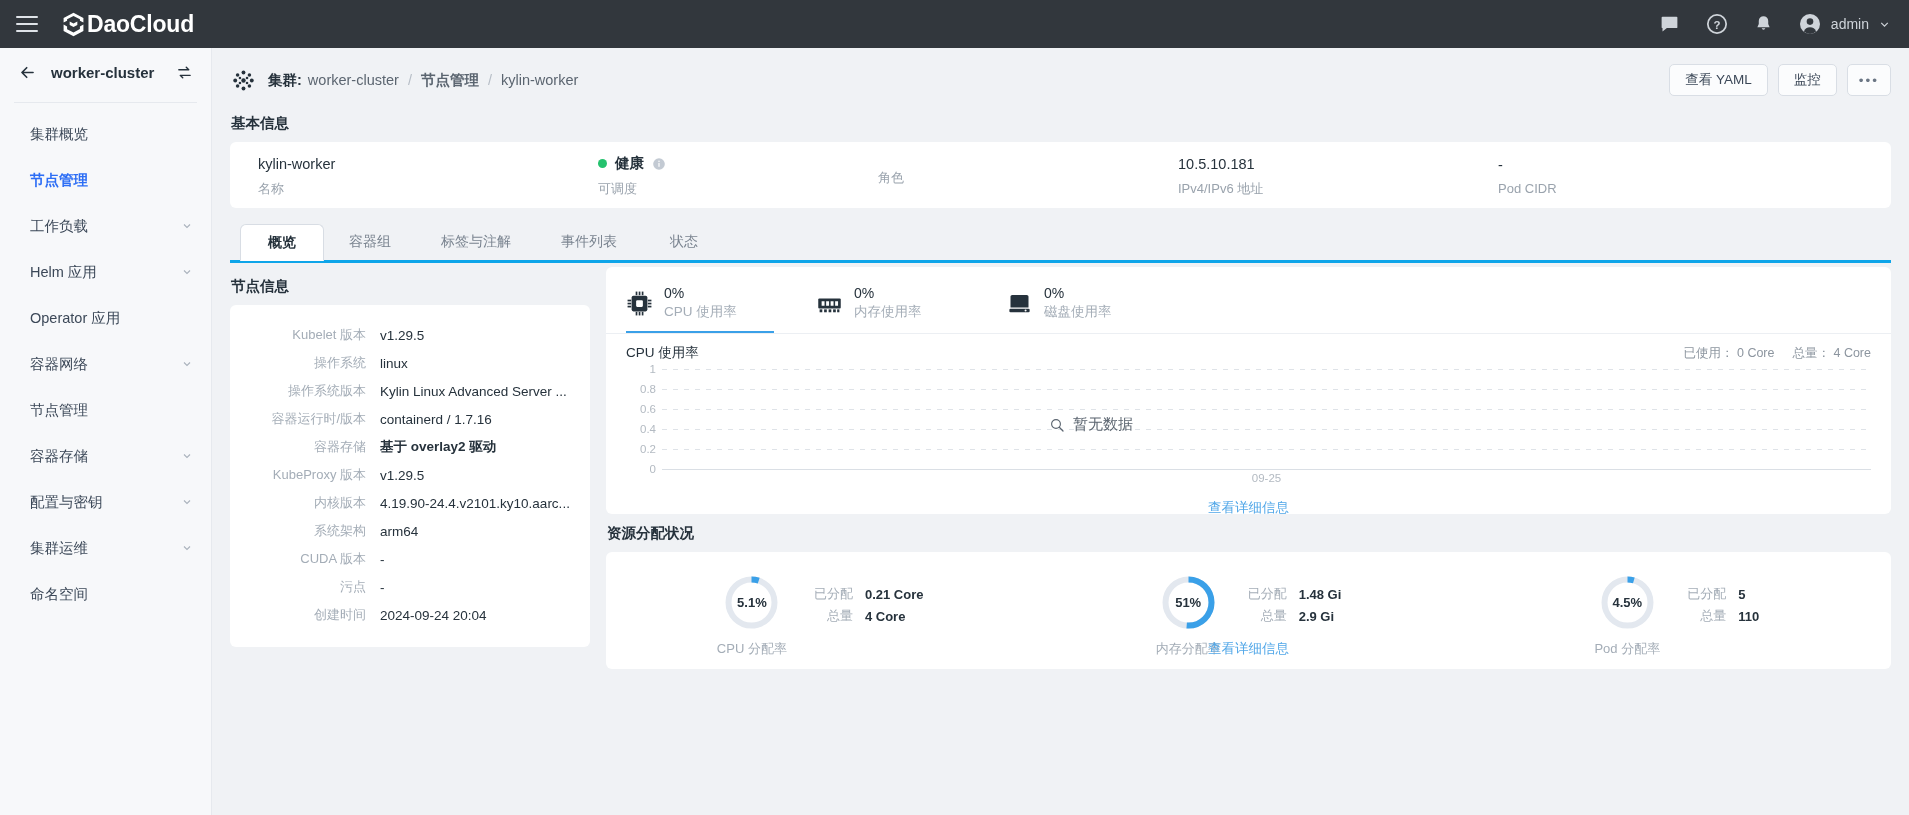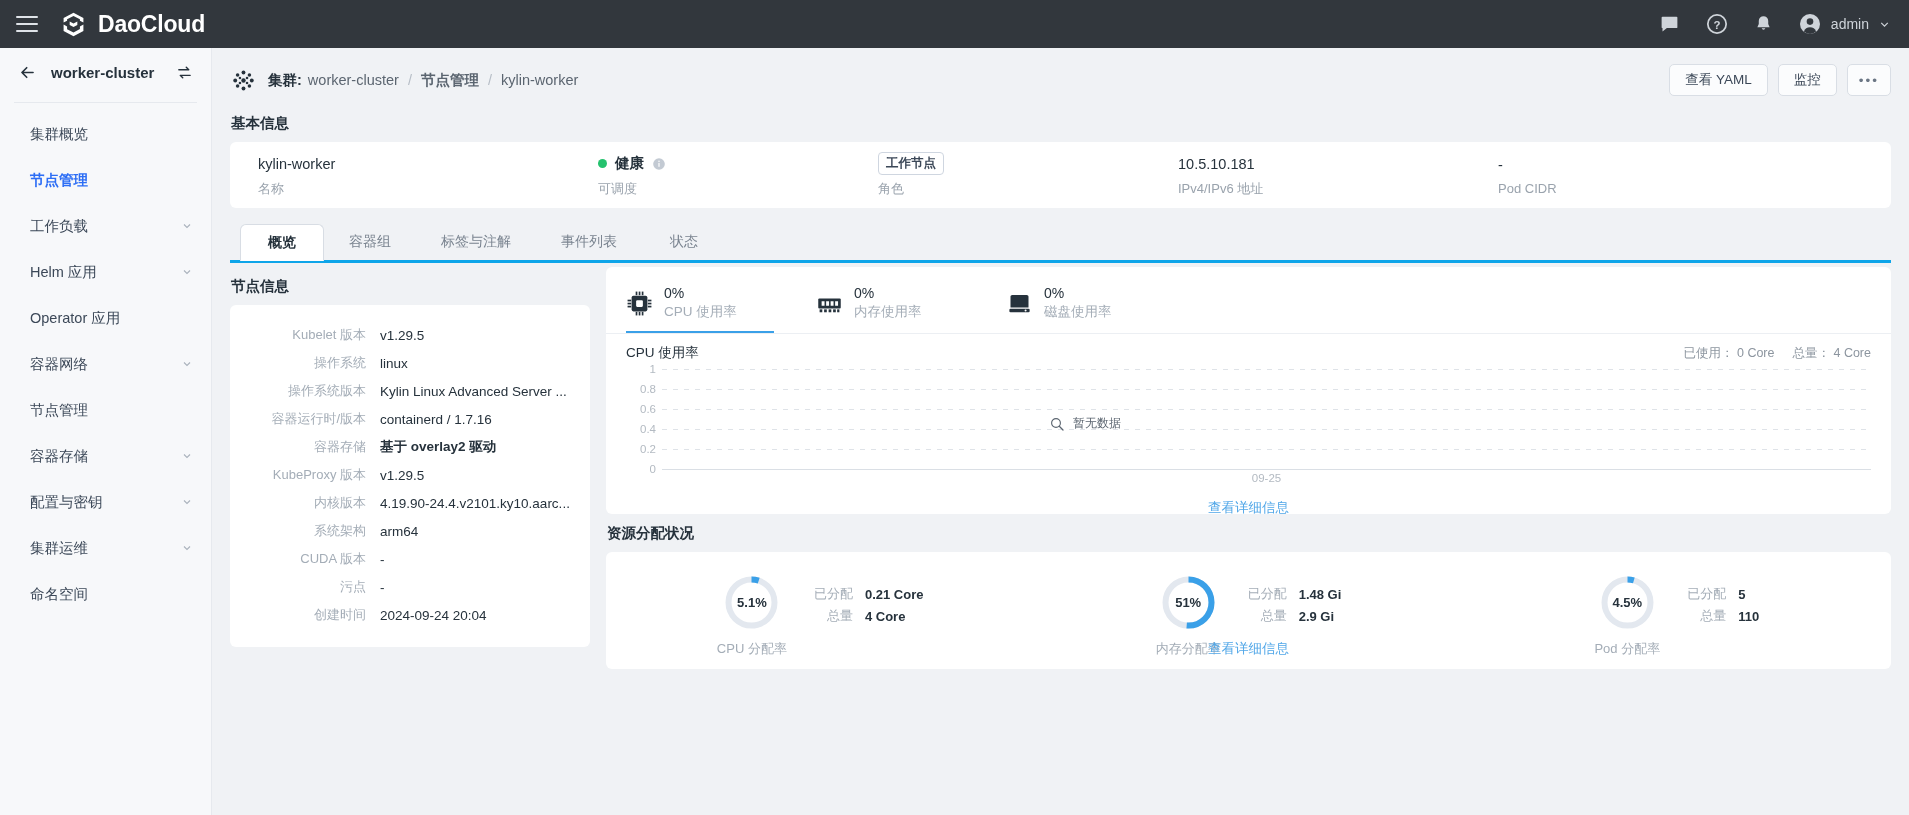--- a/index.html
+++ b/index.html
@@ -13,21 +13,21 @@
 
   
   .topbar {
     position: absolute; top: 0; left: 0; width: 1909px; height: 48px;
     background: #32373d; display: flex; align-items: center;
     z-index: 20;
   }
   .hamburger { width: 22px; height: 16px; margin-left: 16px; margin-right: 22px;
     display: flex; flex-direction: column; justify-content: space-between; cursor: pointer; }
   .hamburger i { display: block; height: 2px; background: #dfe3e8; border-radius: 1px; }
-  .brand { display: flex; align-items: center; gap: 11px; }
+  .brand { display: flex; align-items: center; gap: 0; }
   .brand-name { color: #fff; font-size: 23px; font-weight: bold; letter-spacing: -0.2px; }
   .topbar-right { margin-left: auto; display: flex; align-items: center; gap: 21px; margin-right: 18px; }
   .tb-icon { width: 26px; height: 26px; display: flex; align-items: center; justify-content: center; cursor: pointer; }
   .user-box { display: flex; align-items: center; gap: 9px; cursor: pointer; }
   .user-name { color: #cfd4da; font-size: 14px; }
 
   
   .sidebar {
     position: absolute; top: 48px; left: 0; width: 212px; height: 767px;
     background: #f7f8fa; border-right: 1px solid #e6e9ee;
@@ -139,21 +139,21 @@
   .chart-legend { margin-left: auto; font-size: 12.5px; color: #8c959f; display: flex; gap: 18px; }
 
   .chart-area { position: relative; height: 118px; margin-top: 7px; }
   .y-axis { position: absolute; left: 0; top: 0; width: 34px; height: 100px; }
   .y-tick { position: absolute; right: 4px; font-size: 11.5px; color: #b3bac2; transform: translateY(-50%); }
   .grid { position: absolute; left: 36px; right: 0; top: 0; height: 100px; }
   .grid-line { position: absolute; left: 0; right: 0; height: 1px;
     background-image: repeating-linear-gradient(to right, #dfe3e8 0 5px, transparent 5px 11px); }
   .grid-line.base { background: #dadfe5; background-image: none; }
   .no-data { position: absolute; left: 32%; top: 46px; display: flex; align-items: center; gap: 8px;
-    font-size: 12px; color: #5b6570; }
+    font-size: 15px; color: #5b6570; }
   .x-label { position: absolute; left: 0; right: 0; top: 103px; text-align: center;
     font-size: 11.5px; color: #b3bac2; }
   .detail-link { text-align: center; font-size: 13.5px; color: #51a7e8; cursor: pointer; margin-top: 12px; }
 
   
   .alloc-card { height: 117px; padding: 22px 0 0 0; position: relative; }
   .alloc-row { display: flex; }
   .alloc-item { flex: 1; display: flex; align-items: flex-start; justify-content: center; gap: 26px; }
   .donut-wrap { display: flex; flex-direction: column; align-items: center; gap: 9px; }
   .donut { position: relative; width: 57px; height: 57px; }
@@ -337,23 +337,20 @@
           <span class="bi-status">健康</span>
           <svg class="info-i" viewBox="0 0 24 24">
               <circle cx="12" cy="12" r="10" fill="#c3cad3"></circle>
               <rect x="11" y="10" width="2" height="7" fill="#fff" rx="1"></rect>
               <circle cx="12" cy="7.2" r="1.3" fill="#fff"></circle>
             </svg>
         </div>
         <div class="bi-lbl">可调度</div>
       </div>
       <div class="bi-col c3">
-        <div class="bi-val">
-          <span class="tag">工作节点</span>
-        </div>
         <div class="bi-lbl">角色</div>
       </div>
       <div class="bi-col c4">
         <div class="bi-val">10.5.10.181</div>
         <div class="bi-lbl">IPv4/IPv6 地址</div>
       </div>
       <div class="bi-col">
         <div class="bi-val">-</div>
         <div class="bi-lbl">Pod CIDR</div>
       </div>

